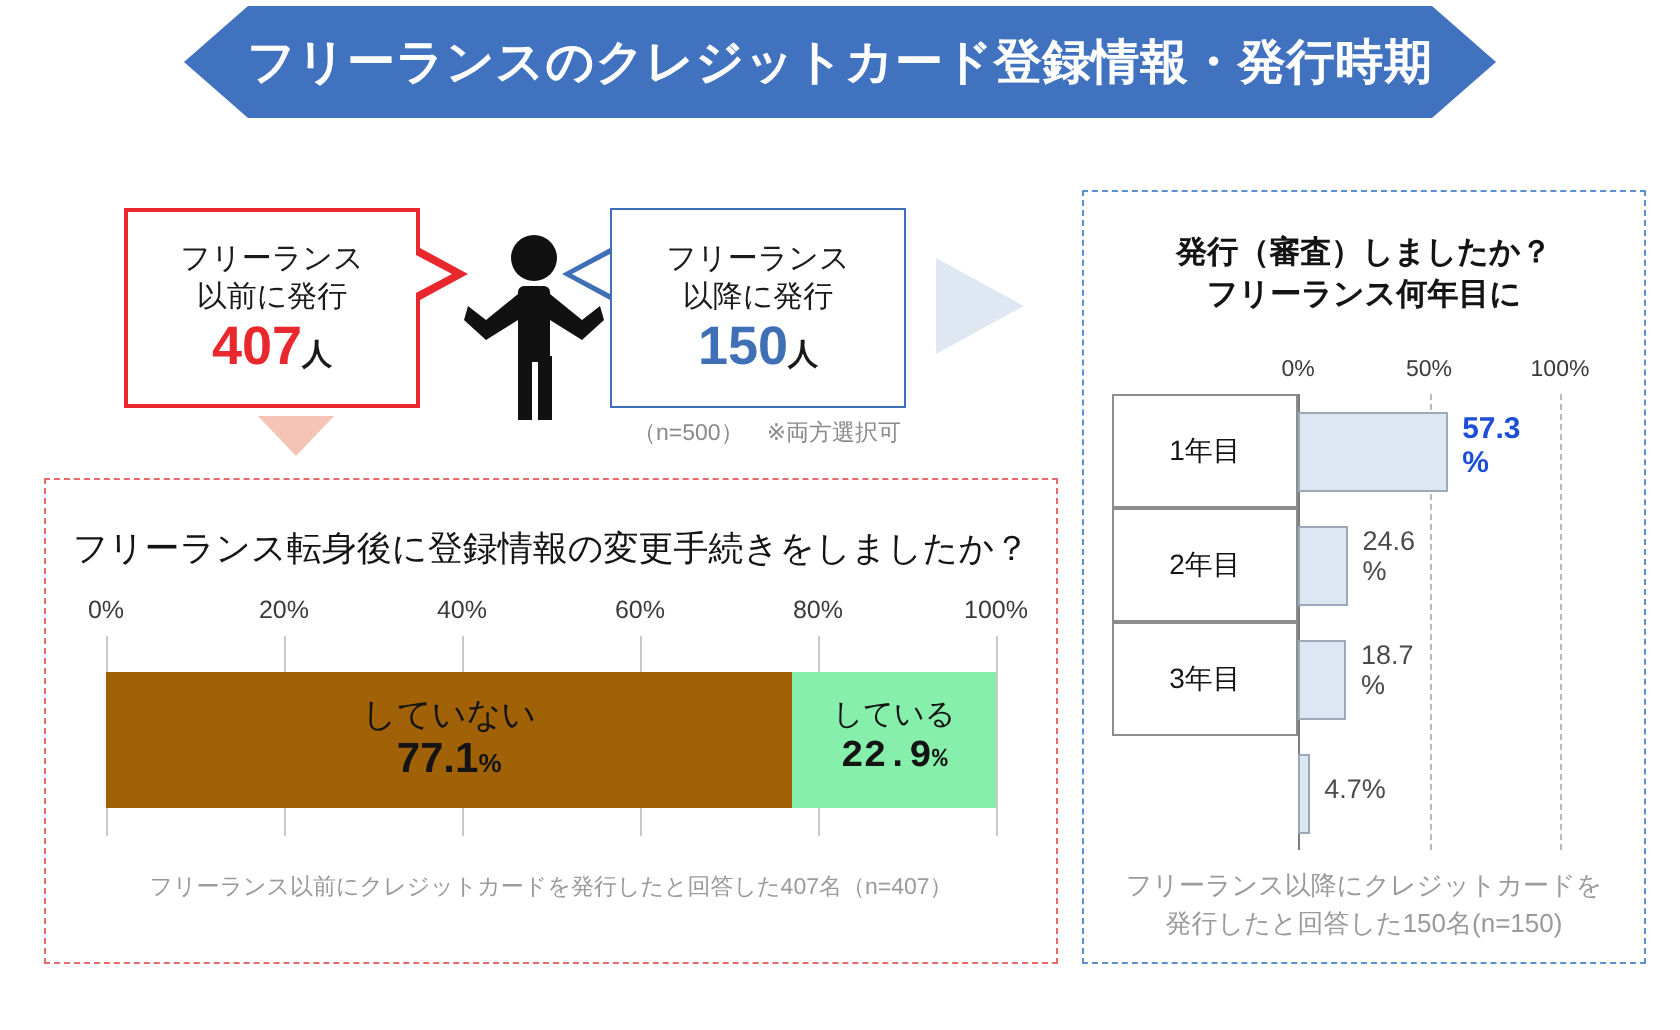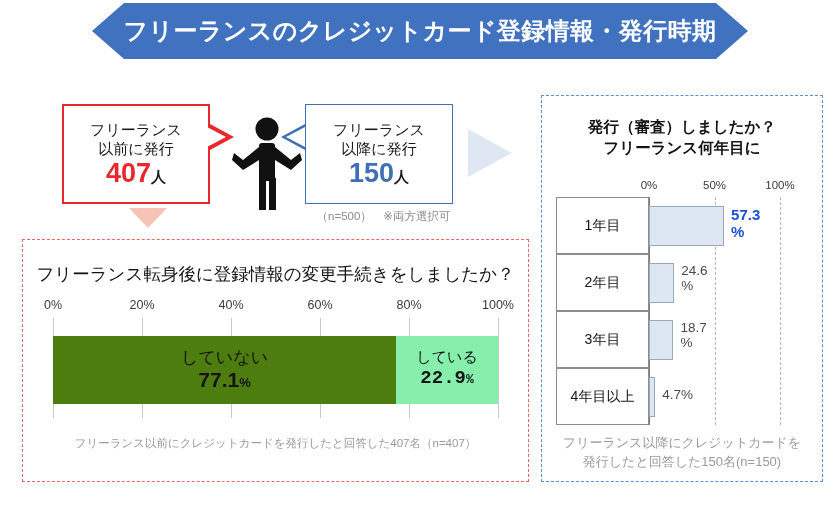--- a/index.html
+++ b/index.html
@@ -437,21 +437,21 @@
         <div class="tick-line" style="left: 208px; top: 78px; height: 100px;"></div>
         <div class="tick-label" style="left: 297px; top: 58px;">60%</div>
         <div class="tick-line" style="left: 297px; top: 78px; height: 100px;"></div>
         <div class="tick-label" style="left: 386px; top: 58px;">80%</div>
         <div class="tick-line" style="left: 386px; top: 78px; height: 100px;"></div>
         <div class="tick-label" style="left: 475px; top: 58px;">100%</div>
         <div class="tick-line" style="left: 475px; top: 78px; height: 100px;"></div>
       </div>
 
     <div id="stacked-bar">
-        <div class="seg" style="width: 77.1%; background: #4d7c0f;">
+        <div class="seg" style="width: 77.1%; background: #a16207;">
           <div class="lbl">していない</div>
           <div class="val"><span>77.1</span><span class="pct">%</span></div>
         </div>
         <div class="seg small" style="width: 22.9%; background: #86efac; font-family: Liberation Mono, monospace;">
           <div class="lbl">している</div>
           <div class="val"><span>22.9</span><span class="pct">%</span></div>
         </div>
       </div>
 
     <div class="footnote">フリーランス以前にクレジットカードを発行したと回答した407名（n=407）</div>
@@ -478,24 +478,20 @@
         <div class="cat-cell" style="top: 75px; height: 57px;">
           <div>2年目</div>
         </div>
         <div class="val-bar" style="left: 93px; top: 83.5px; width: 25.283px; height: 40px;"></div>
         <div class="val-text" style="left: 125.283px; top: 85px;"><span>24.6</span><span class="pct-u">%</span></div>
         <div class="cat-cell" style="top: 132px; height: 57px;">
           <div>3年目</div>
         </div>
         <div class="val-bar" style="left: 93px; top: 140.5px; width: 24.497px; height: 40px;"></div>
         <div class="val-text" style="left: 124.497px; top: 142px;"><span>18.7</span><span class="pct-u">%</span></div>
-        <div class="cat-cell" style="top: 189px; height: 57px;">
-          <div>4年目</div>
-          <div>以上</div>
-        </div>
         <div class="val-bar" style="left: 93px; top: 197.5px; width: 6.157px; height: 40px;"></div>
         <div class="val-text inline" style="left: 106.157px; top: 209px;">4.7%</div>
       </div>
 
     <div class="footnote">
       <div>フリーランス以降にクレジットカードを</div>
       <div>発行したと回答した150名(n=150)</div>
     </div>
   </div>
 

